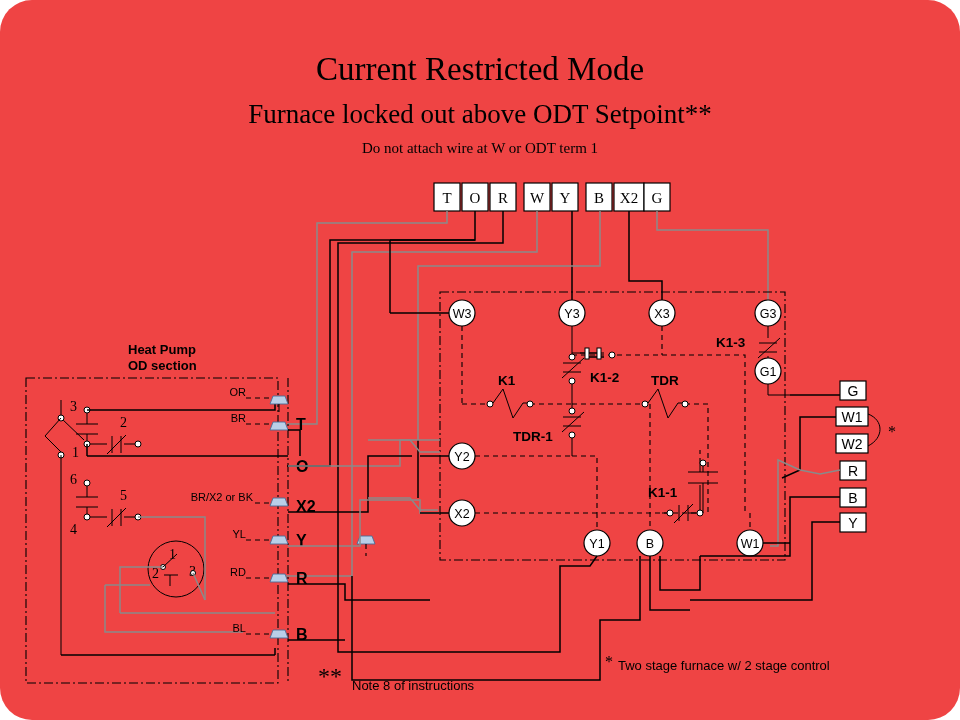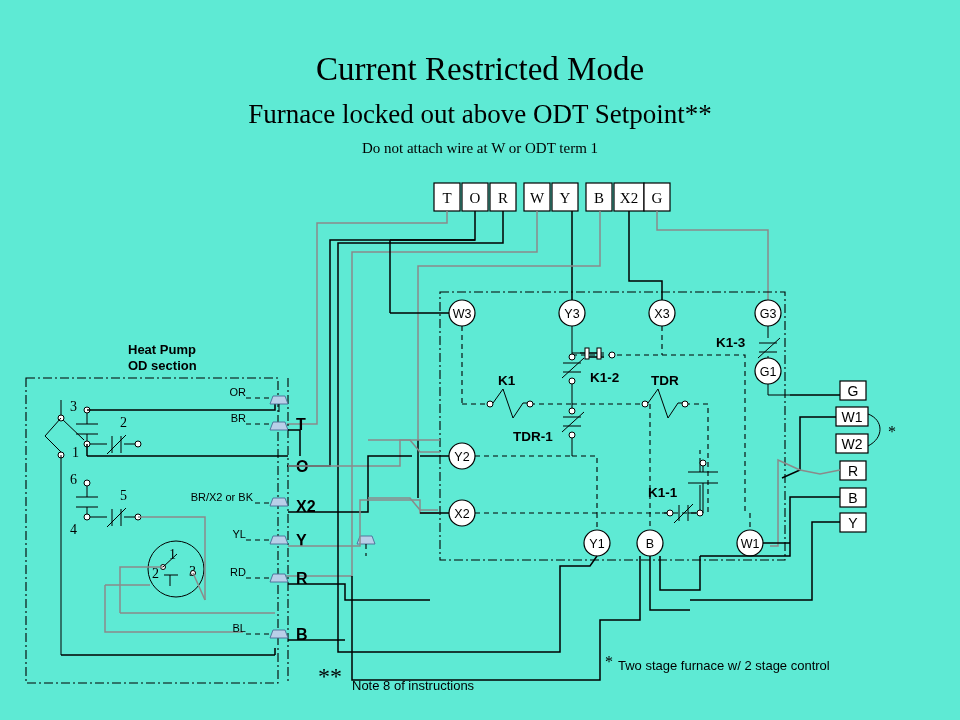--- a/index.html
+++ b/index.html
@@ -4,23 +4,24 @@
 <style>
   html, body {
     margin: 0;
     padding: 0;
     background: #ffffff;
   }
   #page {
     position: relative;
     width: 960px;
     height: 720px;
-    background: #5eead4;
+    background: #ef4444;
     font-family: "Liberation Sans", sans-serif;
     overflow: hidden;
+    border-radius: 32px;
   }
   #svgroot {
     position: absolute;
     left: 0;
     top: 0;
     width: 960px;
     height: 720px;
   }
   .ttl1 {
     font-family: "Liberation Serif", serif;

